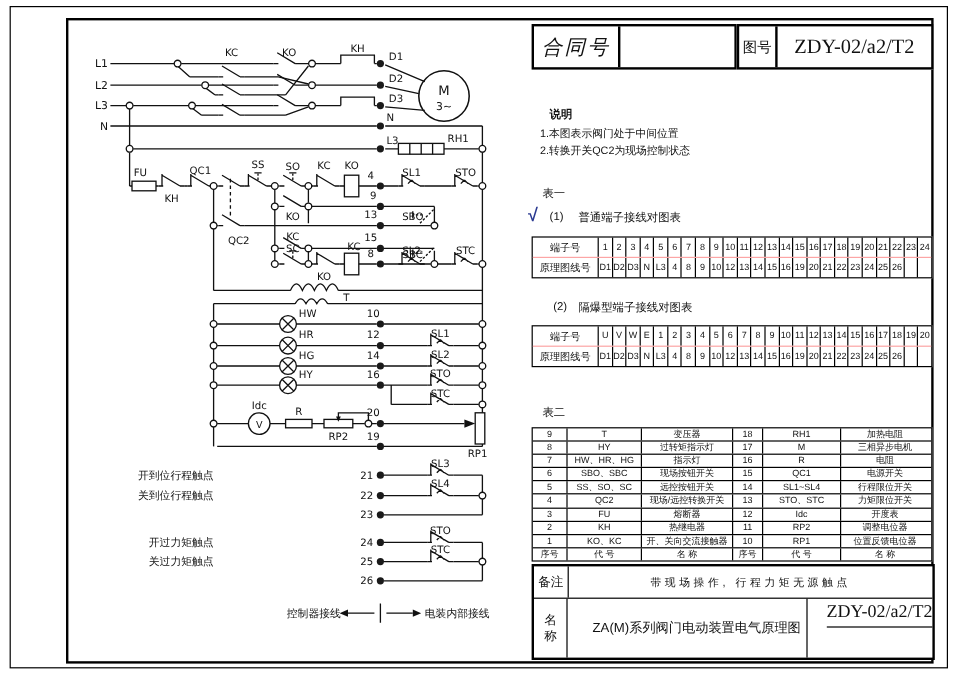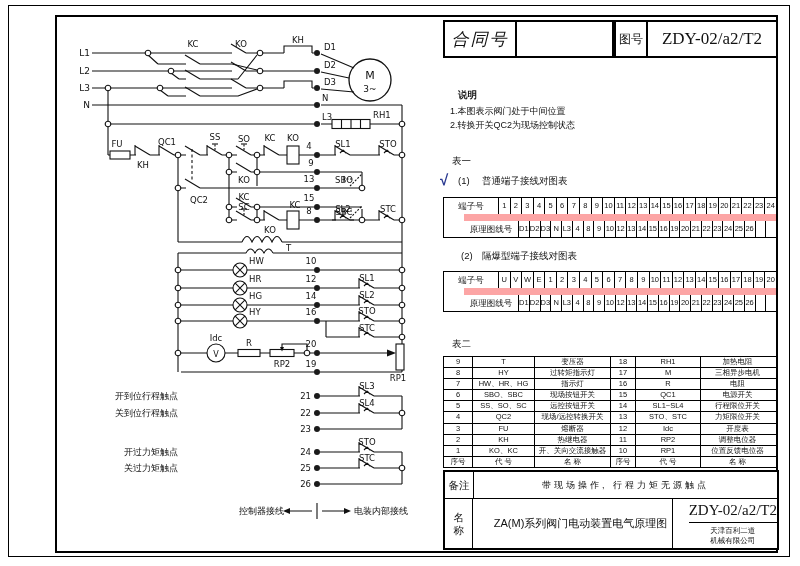--- a/index.html
+++ b/index.html
@@ -15,21 +15,21 @@
   .hdrbox .cellR{display:flex;align-items:center;justify-content:center;flex:1;}
   .cjk17{font-size:17px;letter-spacing:2px;}
   .cjk13{font-size:12px;}
   .serif16{font-family:"Liberation Serif","DejaVu Serif",serif;font-size:17px;white-space:nowrap;}
   .note{font-size:9px;white-space:nowrap;}
   .sect{font-size:9.5px;white-space:nowrap;}
   .check{font-size:15px;color:#2b3a91;font-weight:bold;}
   
   .tgrid{position:absolute;width:332px;border:1px solid #000;background:#fff;}
   .trow{display:grid;grid-template-columns:54px repeat(24,1fr);height:16px;}
-  .trow + .trow{border-top:7px solid #fca5a5;margin-left:20px;}
+  .trow + .trow{border-top:1px solid #fca5a5;}
   .trow > span{border-left:1px solid #000;font-size:7.5px;line-height:16px;text-align:center;overflow:hidden;white-space:nowrap;}
   .trow > span:first-child{border-left:none;font-size:8.5px;}
   
   .ctable{position:absolute;left:443px;top:356px;width:332px;border:1.5px solid #000;background:#fff;}
   .crow{display:grid;grid-template-columns:28px 62px 76px 25px 65px 74px;height:10.1px;}
   .crow + .crow{border-top:1px solid #000;}
   .crow > span{border-left:1px solid #000;font-size:7.5px;line-height:10px;text-align:center;overflow:hidden;white-space:nowrap;}
   .crow > span:first-child{border-left:none;}
   
   .tblock{position:absolute;left:443px;top:470px;width:332px;height:76px;border:2px solid #000;background:#fff;display:flex;flex-direction:column;}
@@ -562,20 +562,16 @@
       <div class="tb-lab">备注</div>
       <div class="tb-remark">带现场操作, 行程力矩无源触点</div>
     </div>
     <div class="tb-r2">
       <div class="tb-lab">
           <span class="wrap2">名称</span>
         </div>
       <div class="tb-name">ZA(M)系列阀门电动装置电气原理图</div>
       <div class="tb-right">
         <div class="tb-zdy">ZDY-02/a2/T2</div>
-        <div class="tb-co">
-          <span>天津百利二道</span>
-          <span>机械有限公司</span>
-        </div>
       </div>
     </div>
   </div>
 </div>
 
 </body></html>

